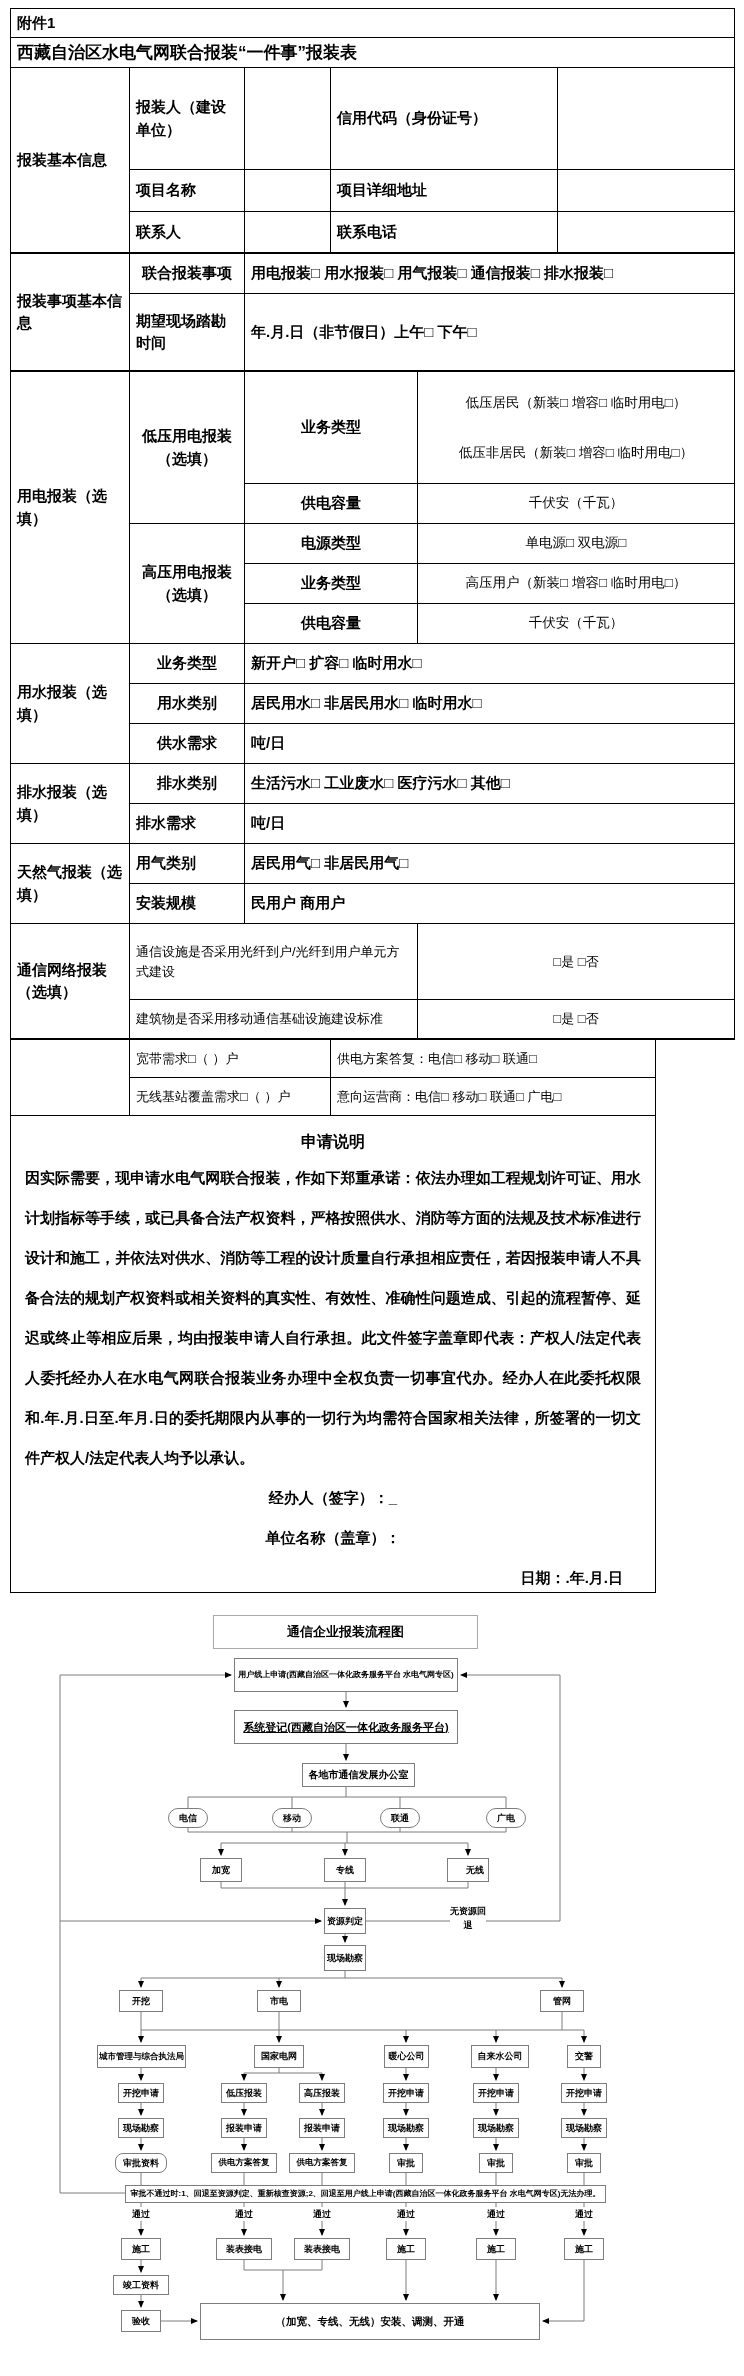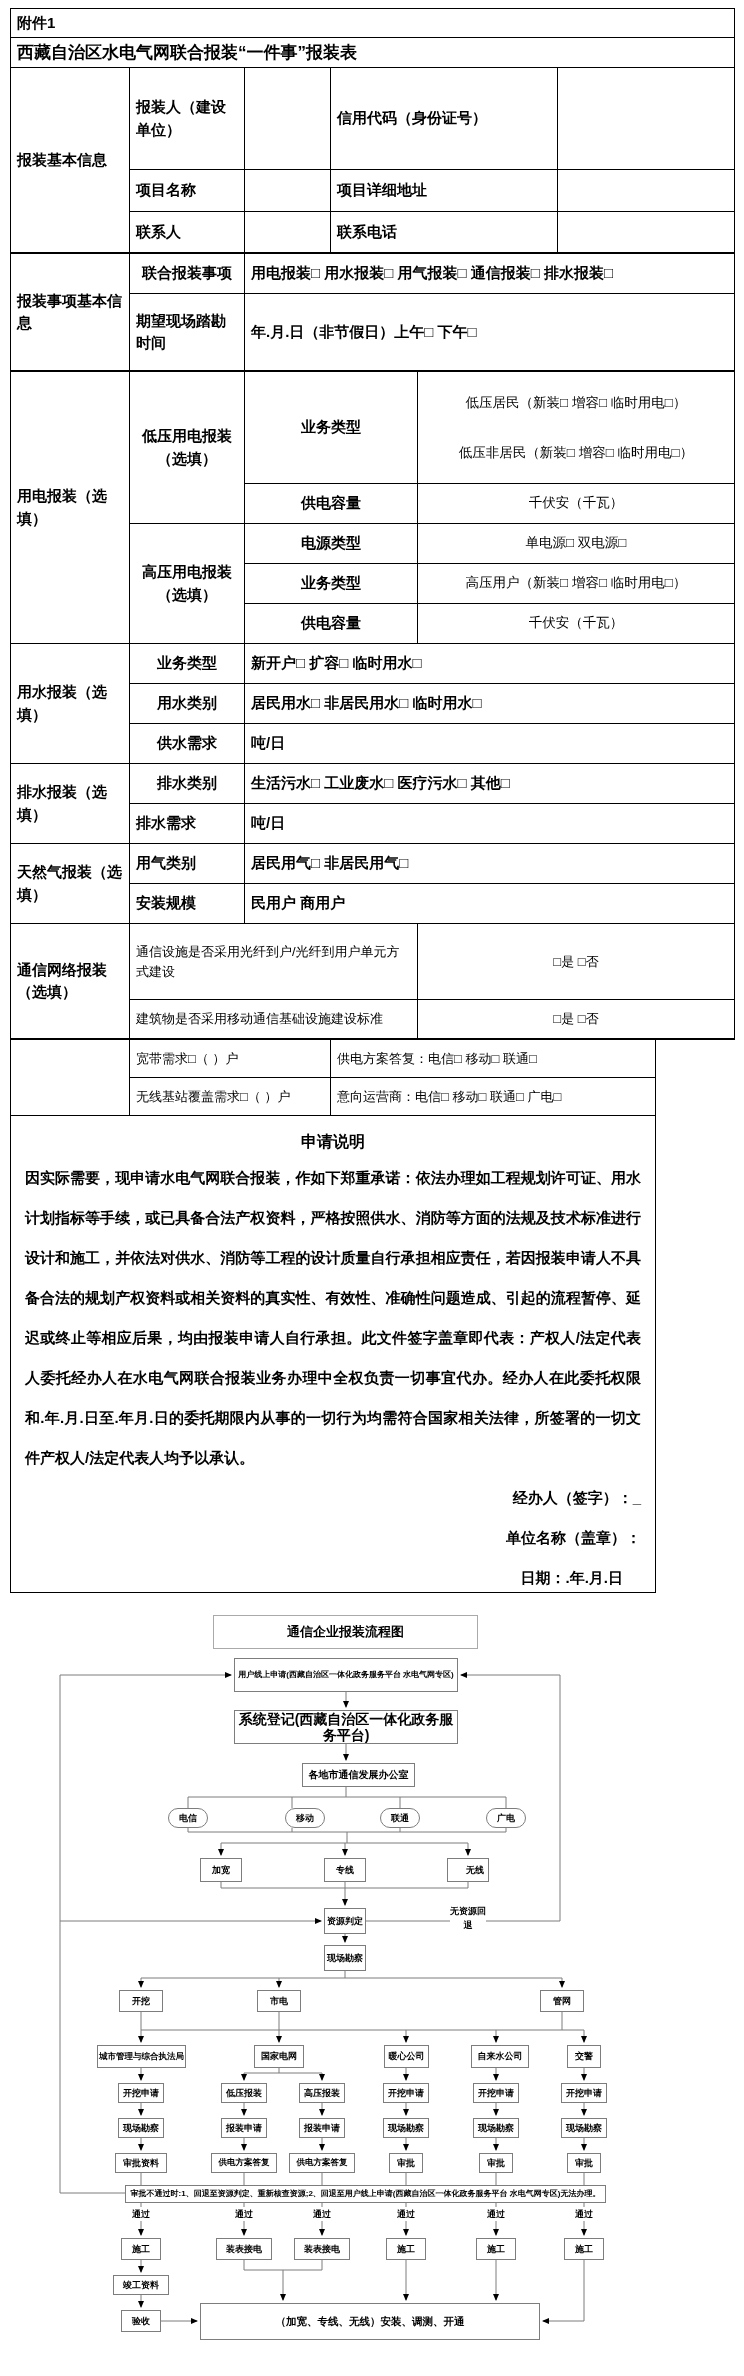--- a/index.html
+++ b/index.html
@@ -16,33 +16,33 @@
   .bt{border-top:1px solid #000;}
   .b2{border-bottom-width:2px;}
   .lft{justify-content:flex-start;text-align:left;}
   .vn{font-weight:normal;font-size:13.5px;}
   .pre{white-space:pre-line;line-height:50px;}
   .kai{font-weight:normal;font-size:13px;}
   .big{font-size:17px;}
   .stmt{display:block;text-align:left;padding:6px 14px;}
   .stmt-title{text-align:center;font-size:16px;font-weight:bold;margin:8px 0 4px 0;}
   .stmt-body{font-size:15px;font-weight:bold;line-height:40px;text-align:justify;}
-  .stmt-sign{text-align:right;font-size:15px;font-weight:bold;line-height:40px;}
+  .stmt-sign{text-align:center;font-size:15px;font-weight:bold;line-height:40px;}
   .stmt-date{text-align:right;font-size:15px;font-weight:bold;line-height:40px;padding-right:18px;}
   
   #flow{position:absolute;left:0;top:1600px;width:744px;height:776px;}
   #flow svg{position:absolute;left:0;top:0;}
   .fbox{position:absolute;border:1px solid #7d7d7d;background:#fff;box-sizing:border-box;
     display:flex;align-items:center;justify-content:center;text-align:center;
     font-weight:bold;font-size:10px;line-height:1.15;color:#000;}
   .stadium{border-radius:10px;}
   .f8{font-size:8px;white-space:nowrap;}
   .f85{font-size:8.5px;}
   .f9{font-size:9px;}
-  .f95{font-size:14px;}
+  .f95{font-size:11px;text-decoration:underline;}
   .f105{font-size:10.5px;}
   .f13{font-size:13px;}
   .ltb{border-color:#aaa;}
   .flabel{position:absolute;background:#fff;font-weight:bold;font-size:9px;
     display:flex;align-items:center;justify-content:center;text-align:center;line-height:14px;}
 </style>
 </head>
 <body>
 
 <div id="page">
@@ -225,21 +225,21 @@
         <line x1="560" y1="75" x2="461" y2="75" marker-end="url(#ar)"></line>
       </g>
     </svg>
 
     <div class="fbox ltb f13" style="left:213px;top:15px;width:265px;height:34px;">通信企业报装流程图</div>
     <div class="fbox f8" style="left:234px;top:58px;width:224px;height:34px;">用户线上申请(西藏自治区一体化政务服务平台 水电气网专区)</div>
     <div class="fbox f95" style="left:234px;top:110px;width:224px;height:34px;">系统登记(西藏自治区一体化政务服务平台)</div>
     <div class="fbox" style="left:290px;top:163px;width:113px;height:24px;margin-left:12px;">各地市通信发展办公室</div>
 
     <div class="fbox stadium f9" style="left:168px;top:208px;width:40px;height:20px;">电信</div>
-    <div class="fbox stadium f9" style="left:285px;top:208px;width:40px;height:20px;">移动</div>
+    <div class="fbox stadium f9" style="left:272px;top:208px;width:40px;height:20px;">移动</div>
     <div class="fbox stadium f9" style="left:380px;top:208px;width:40px;height:20px;">联通</div>
     <div class="fbox stadium f9" style="left:486px;top:208px;width:40px;height:20px;">广电</div>
 
     <div class="fbox f9" style="left:200px;top:258px;width:42px;height:24px;">加宽</div>
     <div class="fbox f9" style="left:324px;top:258px;width:42px;height:24px;">专线</div>
     <div class="fbox f9" style="left:447px;top:258px;width:42px;height:24px;padding-left:14px;">无线</div>
 
     <div class="fbox f9" style="left:324px;top:308px;width:42px;height:26px;">资源判定</div>
     <div class="flabel" style="left:450px;top:303px;width:36px;height:30px;">无资源回退</div>
     <div class="fbox f9" style="left:324px;top:345px;width:42px;height:26px;">现场勘察</div>
@@ -261,21 +261,21 @@
     <div class="fbox f9" style="left:473px;top:483px;width:46px;height:20px;">开挖申请</div>
     <div class="fbox f9" style="left:561px;top:483px;width:46px;height:20px;">开挖申请</div>
 
     <div class="fbox f9" style="left:118px;top:518px;width:46px;height:20px;">现场勘察</div>
     <div class="fbox f9" style="left:221px;top:518px;width:46px;height:20px;">报装申请</div>
     <div class="fbox f9" style="left:299px;top:518px;width:46px;height:20px;">报装申请</div>
     <div class="fbox f9" style="left:383px;top:518px;width:46px;height:20px;">现场勘察</div>
     <div class="fbox f9" style="left:473px;top:518px;width:46px;height:20px;">现场勘察</div>
     <div class="fbox f9" style="left:561px;top:518px;width:46px;height:20px;">现场勘察</div>
 
-    <div class="fbox f9" style="left:115px;top:553px;width:52px;height:20px;">审批资料</div>
+    <div class="fbox f9" style="left:115px;top:553px;width:52px;height:20px;border-radius:8px;">审批资料</div>
     <div class="fbox f85" style="left:211px;top:553px;width:66px;height:20px;">供电方案答复</div>
     <div class="fbox f85" style="left:289px;top:553px;width:66px;height:20px;">供电方案答复</div>
     <div class="fbox f9" style="left:389px;top:553px;width:34px;height:20px;">审批</div>
     <div class="fbox f9" style="left:479px;top:553px;width:34px;height:20px;">审批</div>
     <div class="fbox f9" style="left:567px;top:553px;width:34px;height:20px;">审批</div>
 
     <div class="fbox f8" style="left:125px;top:585px;width:481px;height:18px;">审批不通过时:1、回退至资源判定、重新核查资源;2、回退至用户线上申请(西藏自治区一体化政务服务平台 水电气网专区)无法办理。</div>
 
     <div class="flabel" style="left:129px;top:607px;width:24px;height:14px;">通过</div>
     <div class="flabel" style="left:232px;top:607px;width:24px;height:14px;">通过</div>

